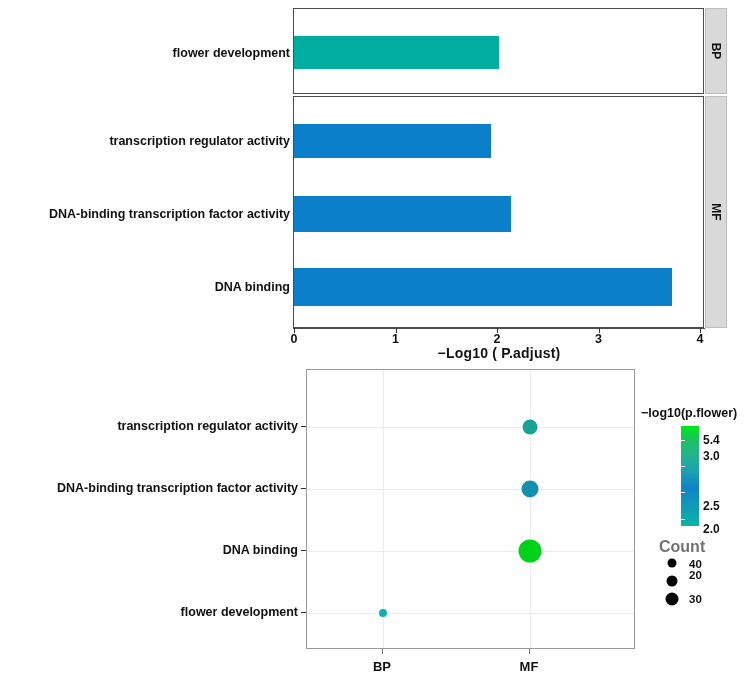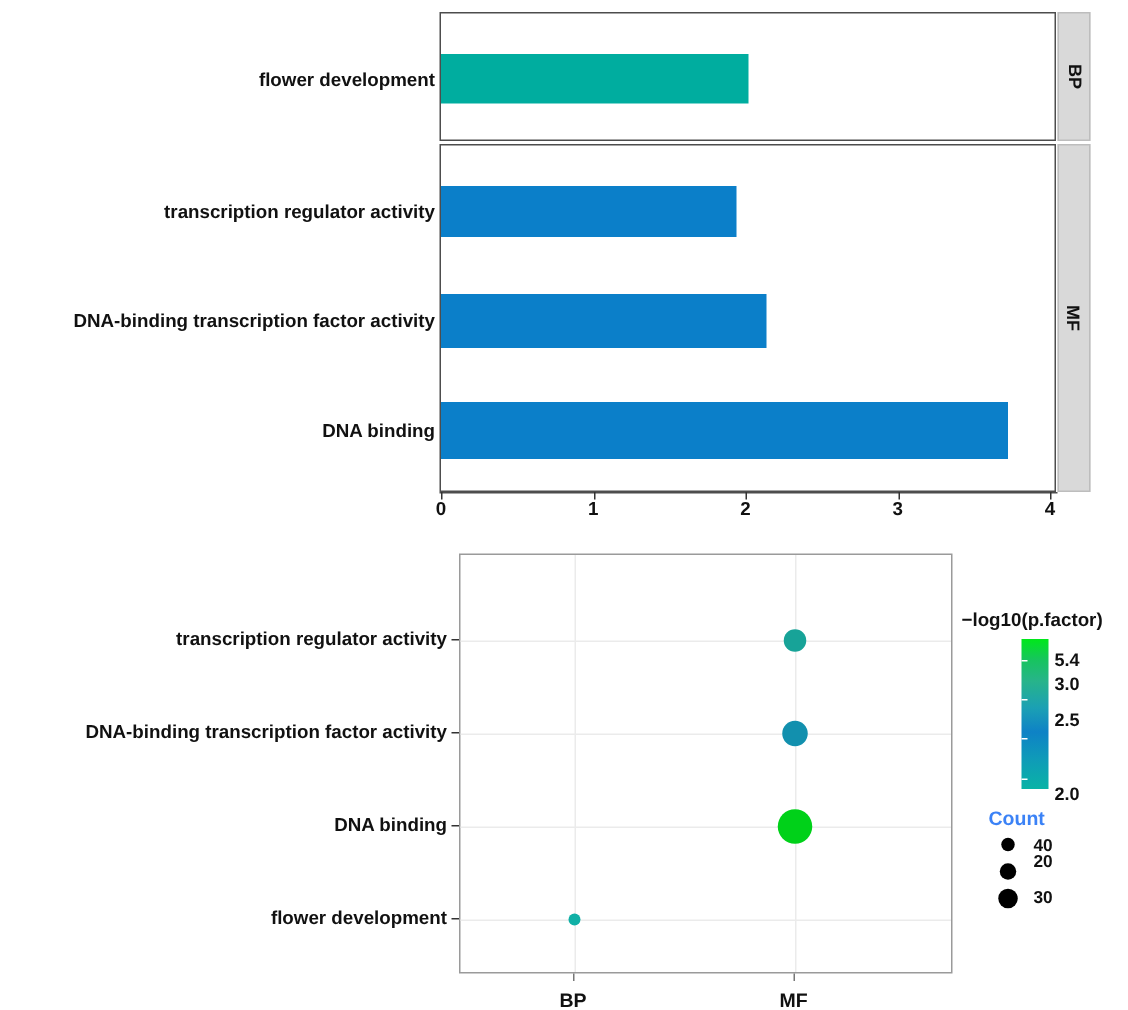--- a/index.html
+++ b/index.html
@@ -59,22 +59,22 @@
   
   #legend-color-title{position:absolute;left:641px;top:46px;font-size:12.5px;
     font-weight:bold;color:#111;white-space:nowrap;}
   #colorbar{position:absolute;left:681px;top:66px;width:18px;height:100px;
     background:linear-gradient(to bottom,#00e81a 0%,#17c45f 14%,#27b48a 28%,
       #1ba0b4 46%,#0e82c6 62%,#0f9bb8 80%,#09b3a6 100%);}
   .cb-tick{position:absolute;width:4px;height:1px;background:#fff;left:681px;}
   .cb-ticklabel{position:absolute;left:703px;font-size:12px;font-weight:bold;
     color:#111;transform:translateY(-50%);}
 
-  #legend-count-title{position:absolute;left:659px;top:178px;font-size:13px;
-    font-weight:bold;color:#3b82f6;}
+  #legend-count-title{position:absolute;left:659px;top:178px;font-size:16px;
+    font-weight:bold;color:#737373;}
   .ct-dot{position:absolute;border-radius:50%;background:#000;transform:translate(-50%,-50%);}
   .ct-label{position:absolute;font-size:11.5px;font-weight:bold;color:#111;
     transform:translateY(-50%);left:689px;}
 </style>
 </head>
 <body>
 
 <div id="barchart">
 
   <div class="panel" id="panel-bp"></div>
@@ -103,20 +103,21 @@
       <div class="xticklabel" style="left: 294px;">0</div>
       <div class="xtick" style="left: 395.5px;"></div>
       <div class="xticklabel" style="left: 395.5px;">1</div>
       <div class="xtick" style="left: 497px;"></div>
       <div class="xticklabel" style="left: 497px;">2</div>
       <div class="xtick" style="left: 598.5px;"></div>
       <div class="xticklabel" style="left: 598.5px;">3</div>
       <div class="xtick" style="left: 700px;"></div>
       <div class="xticklabel" style="left: 700px;">4</div>
     </div>
+  <div id="xaxis-title">−Log10 ( P.adjust)</div>
 </div>
 
 <div id="dotplot">
 
   <div id="dot-panel">
     <div id="dot-grid">
         <div class="gridline-h" style="top: 57px;"></div>
         <div class="gridline-h" style="top: 119px;"></div>
         <div class="gridline-h" style="top: 181px;"></div>
         <div class="gridline-h" style="top: 243px;"></div>
@@ -141,29 +142,29 @@
       <div class="dot-ylabel" style="top: 252px; right: 454px;">flower development</div>
       <div class="dot-ytick" style="top: 252px; left: 301px;"></div>
     </div>
   <div id="dot-xaxis">
       <div class="dot-xtick" style="left: 382px; top: 289px;"></div>
       <div class="dot-xlabel" style="left: 382px; top: 300px;">BP</div>
       <div class="dot-xtick" style="left: 529px; top: 289px;"></div>
       <div class="dot-xlabel" style="left: 529px; top: 300px;">MF</div>
     </div>
 
-  <div id="legend-color-title">−log10(p.factor)</div>
+  <div id="legend-color-title">−log10(p.flower)</div>
   <div id="colorbar"></div>
   <div id="colorbar-ticks">
       <div class="cb-tick" style="top: 80px;"></div>
       <div class="cb-ticklabel" style="top: 80px;">5.4</div>
       <div class="cb-tick" style="top: 106px;"></div>
       <div class="cb-ticklabel" style="top: 96px;">3.0</div>
       <div class="cb-tick" style="top: 132px;"></div>
-      <div class="cb-ticklabel" style="top: 120px;">2.5</div>
+      <div class="cb-ticklabel" style="top: 146px;">2.5</div>
       <div class="cb-tick" style="top: 159px;"></div>
       <div class="cb-ticklabel" style="top: 169px;">2.0</div>
     </div>
 
   <div id="legend-count-title">Count</div>
   <div id="count-legend-items">
       <div class="ct-dot" style="left: 672px; top: 203px; width: 9px; height: 9px;"></div>
       <div class="ct-label" style="top: 203px; margin-top: 12px;">20</div>
       <div class="ct-dot" style="left: 672px; top: 221px; width: 11px; height: 11px;"></div>
       <div class="ct-label" style="top: 204px; text-align: center;">40</div>

